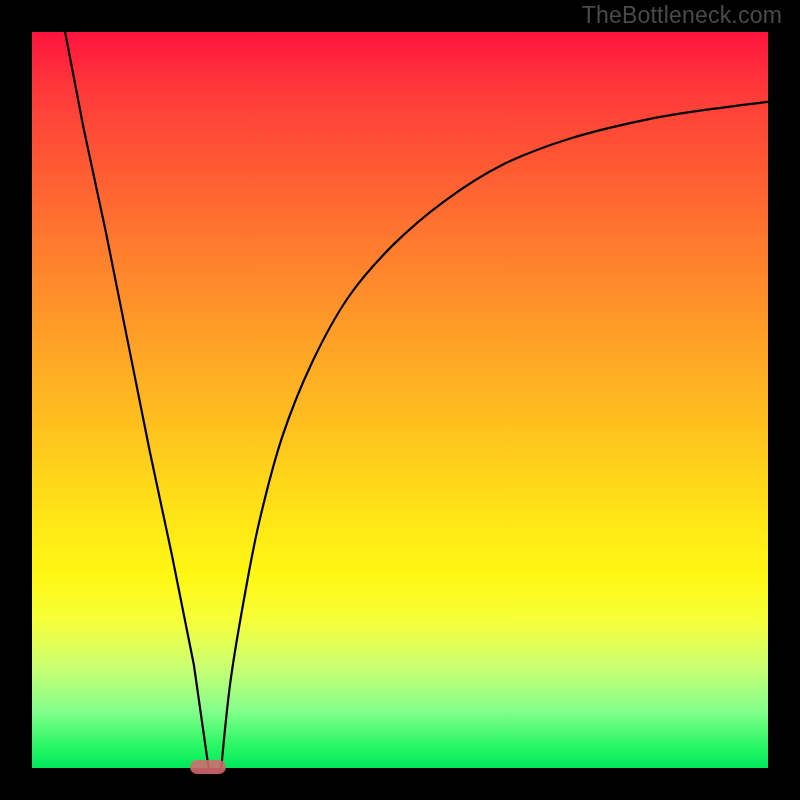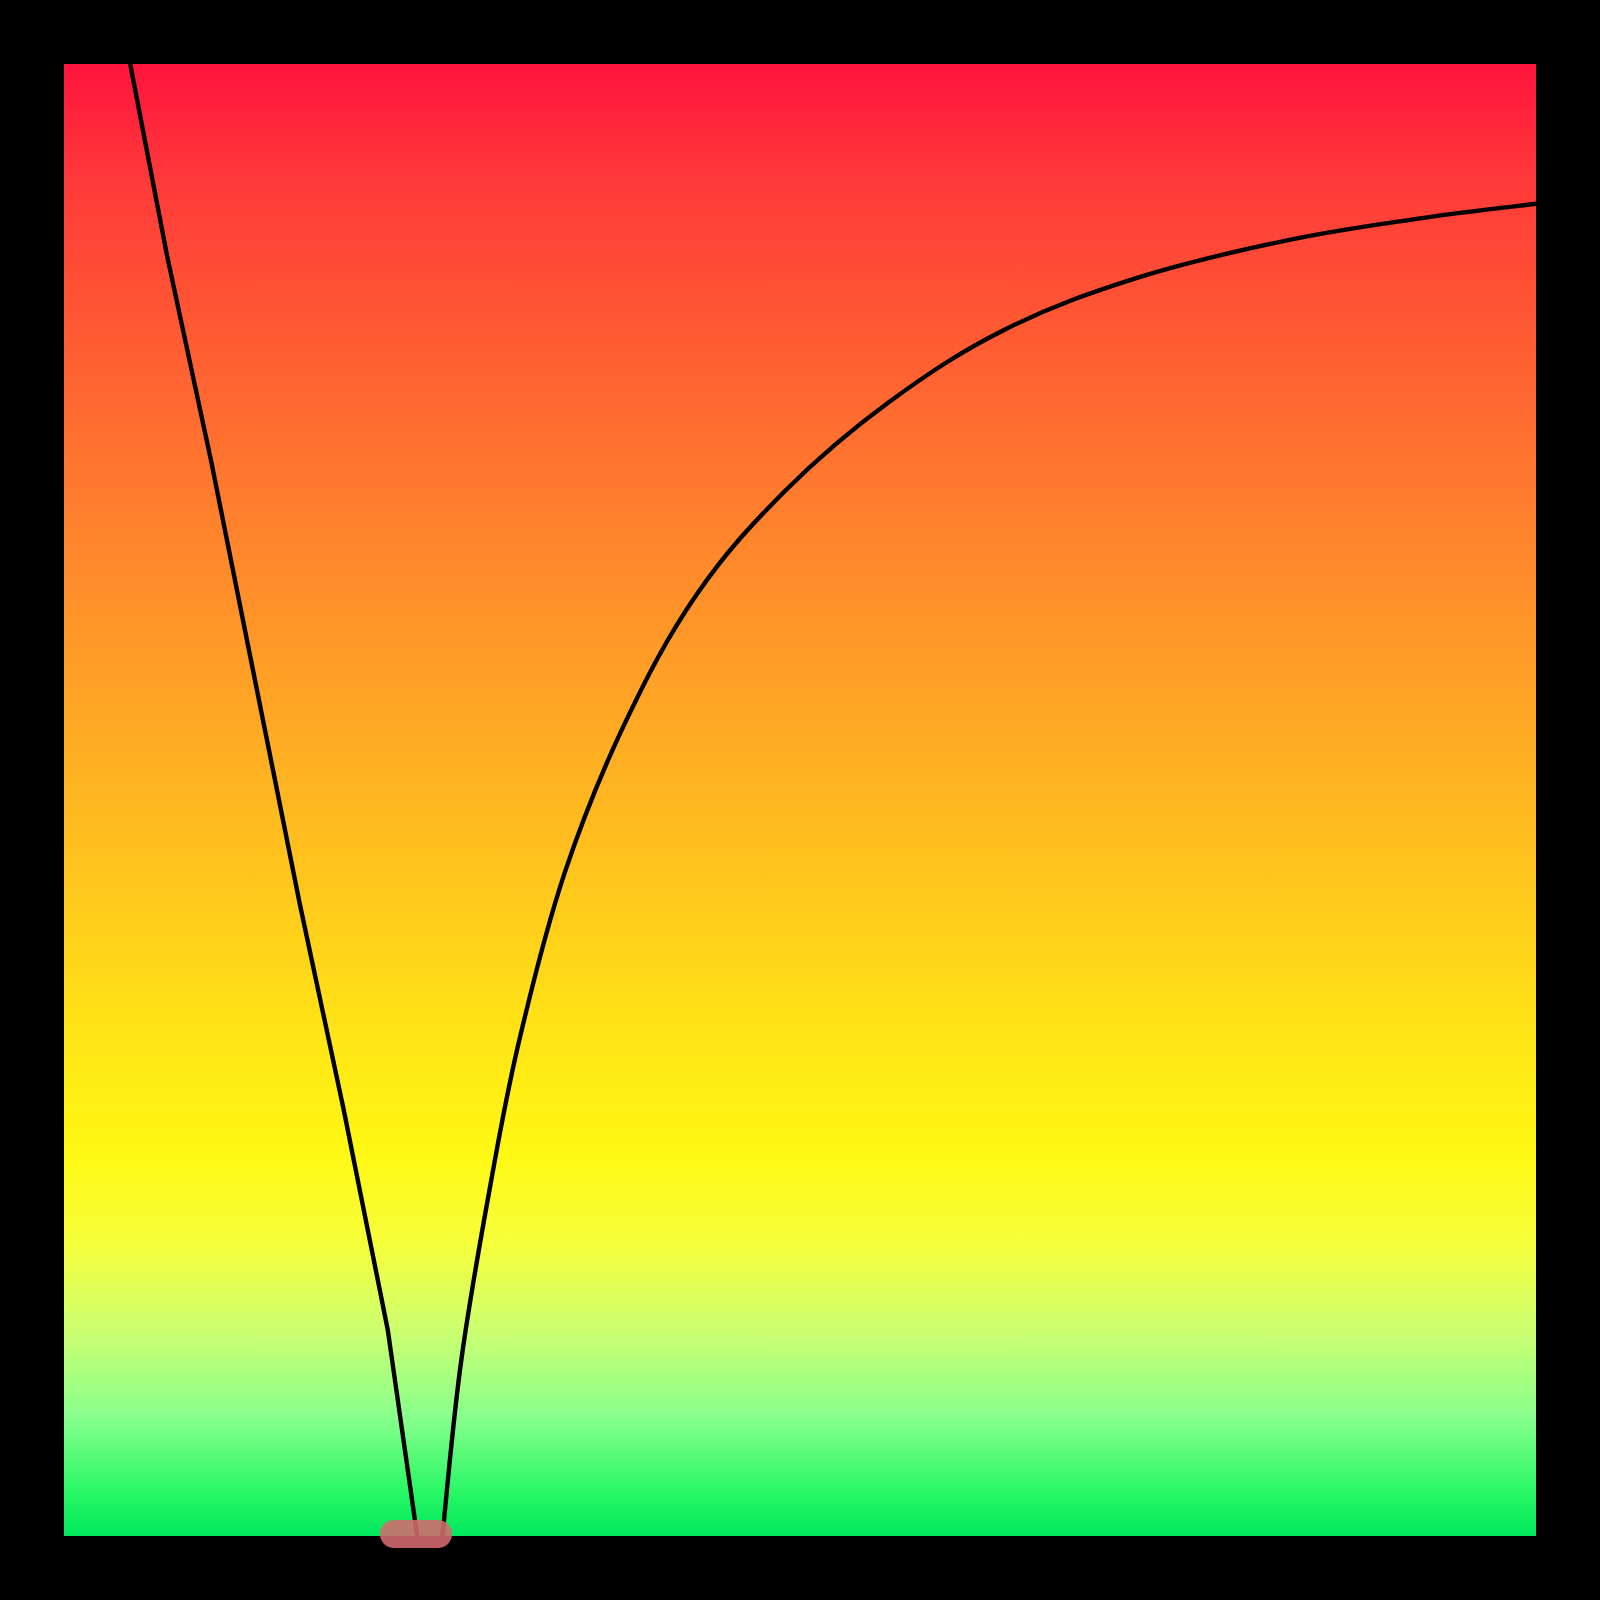--- a/index.html
+++ b/index.html
@@ -67,20 +67,21 @@
     border-radius: 9px;
     background: #d66a6e;
     opacity: 0.88;
     z-index: 3;
   }
 </style>
 </head>
 <body>
 
 <div class="frame">
+  <div class="watermark">TheBottleneck.com</div>
 
   <div class="plot-area">
     <svg class="curve" viewBox="0 0 736 736" preserveAspectRatio="none">
       <path fill="none" stroke="#000" stroke-width="2.2" stroke-linecap="round" d="M 33.1 0.0 L 51.5 95.7 L 73.6 198.7 L 95.7 309.1 L 117.8 419.5 L 139.8 522.6 L 161.9 633.0 L 176.6 736.0"></path>
       <path fill="none" stroke="#000" stroke-width="2.2" stroke-linecap="round" d="M 189.2 736.0 C 190.9 720.1, 194.3 679.5, 198.7 647.7 C 203.1 615.9, 208.1 588.5, 213.4 559.4 C 218.7 530.2, 221.5 513.6, 228.2 485.8 C 234.8 457.9, 241.0 432.6, 250.2 404.8 C 259.5 377.0, 267.8 356.4, 279.7 331.2 C 291.6 306.0, 301.9 286.2, 316.5 265.0 C 331.1 243.8, 343.4 230.7, 360.6 213.4 C 377.9 196.2, 392.3 183.9, 412.2 169.3 C 432.0 154.7, 448.5 143.7, 471.0 132.5 C 493.6 121.2, 512.1 114.7, 537.3 106.7 C 562.5 98.8, 585.7 93.6, 610.9 88.3 C 636.1 83.0, 654.6 80.6, 677.1 77.3 C 699.6 74.0, 725.4 71.2, 736.0 69.9"></path>
     </svg>
     <div class="marker" style="left: 158px; width: 36px;"></div>
   </div>
 </div>
 

